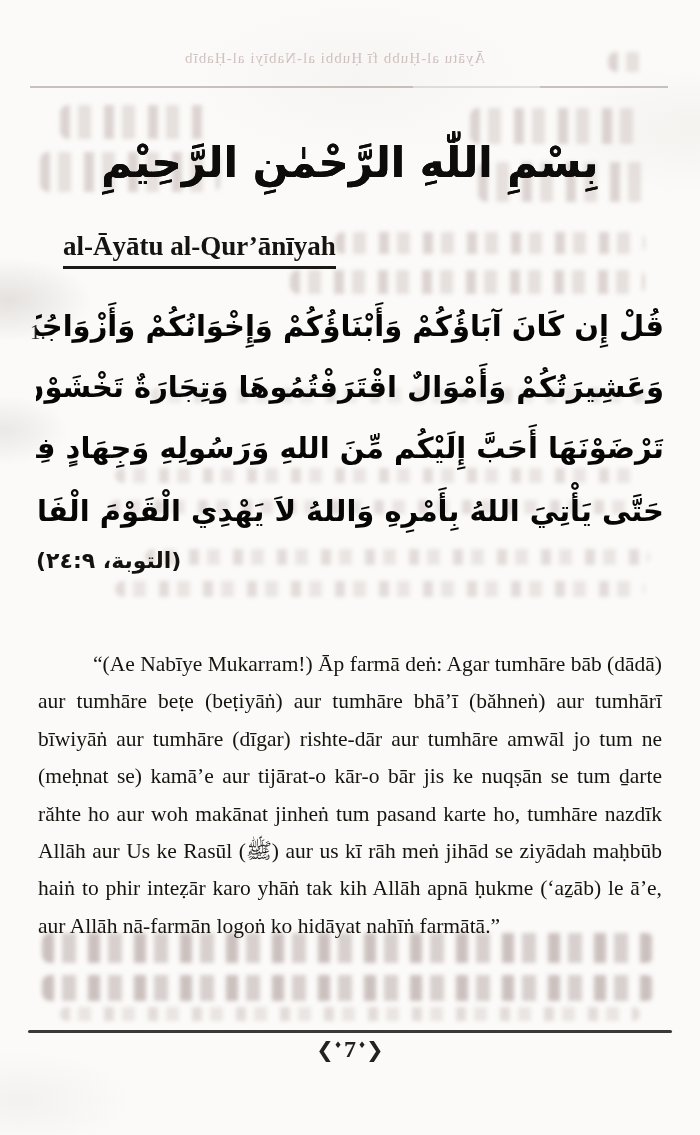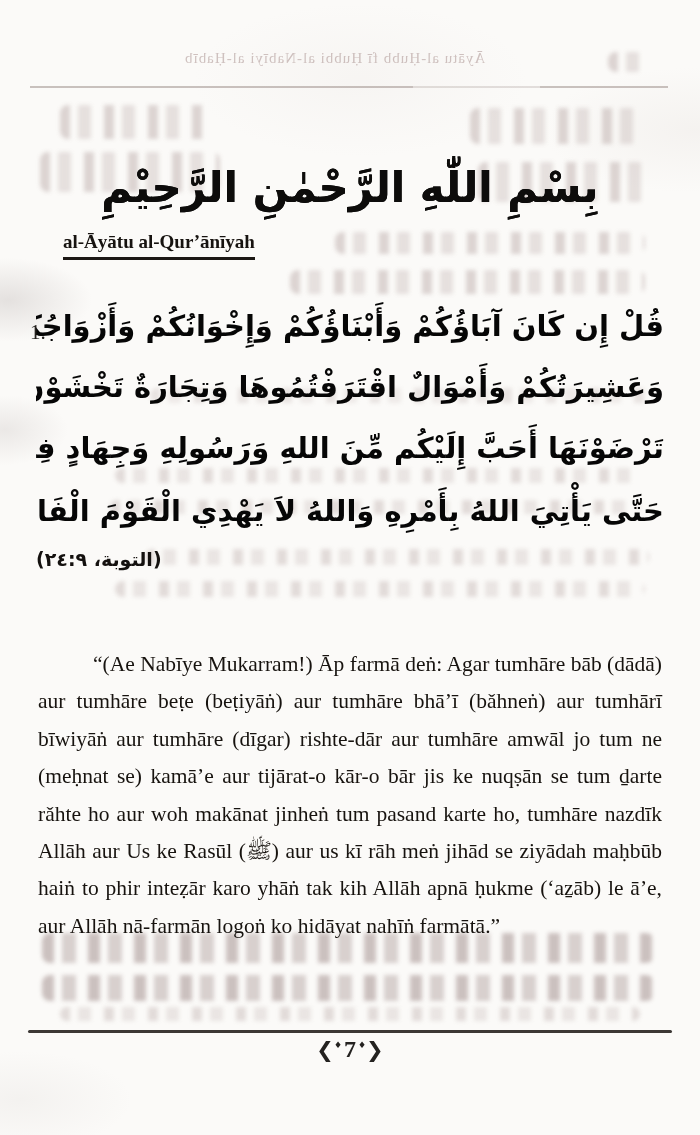--- a/index.html
+++ b/index.html
@@ -58,51 +58,51 @@
       rgba(150,135,130,.5) 0 60%, rgba(150,135,130,.25) 60% 80%, rgba(150,135,130,.5) 80%);
     filter:blur(.4px);
   }
   .rule-bottom{
     position:absolute;left:28px;top:1030px;width:644px;height:3px;
     background:#3c3835;border-radius:2px;
   }
   
   .basmala{
     position:absolute;left:0;top:112px;width:700px;height:100px;
-    display:flex;align-items:flex-end;justify-content:center;
+    display:flex;align-items:center;justify-content:center;
   }
   .basmala .ar{
     font-family:"DejaVu Sans","Liberation Sans",sans-serif;
     font-weight:bold;font-size:42px;color:#0d0c0b;
     text-shadow:0 0 .5px #000;
   }
   .heading{
     position:absolute;left:63px;top:232px;
-    font-size:19px;font-weight:bold;color:#171310;
+    font-size:27px;font-weight:bold;color:#171310;
     border-bottom:3px solid #1c1815;padding-bottom:4px;line-height:1.1;
   }
   .verse{position:absolute;left:36px;top:296px;width:628px;}
   .verse-number{
     position:absolute;left:-6px;top:24px;font-size:21px;color:#23201d;
   }
   .ar-line{
     direction:rtl;unicode-bidi:isolate;
     font-family:"DejaVu Sans","Liberation Sans",sans-serif;
     font-weight:bold;font-size:29px;line-height:61px;height:61px;
     color:#060606;text-align:justify;text-align-last:justify;
     white-space:nowrap;overflow:hidden;
   }
   .ar-line.centered{
     text-align:center;text-align-last:center;margin-top:2px;
   }
   .reference{
     position:absolute;left:36px;top:548px;
     direction:rtl;unicode-bidi:isolate;
     font-family:"DejaVu Sans","Liberation Sans",sans-serif;
-    font-weight:bold;font-size:19px;color:#14110f;
+    font-weight:bold;font-size:22px;color:#14110f;
   }
   .translation{
     position:absolute;left:38px;top:601px;width:624px;
     font-size:21.5px;line-height:37.4px;text-align:justify;
     text-indent:55px;color:#17130f;margin-top:45px;
   }
   .footer{
     position:absolute;left:0;top:1036px;width:700px;
     text-align:center;font-weight:bold;color:#242220;
   }

